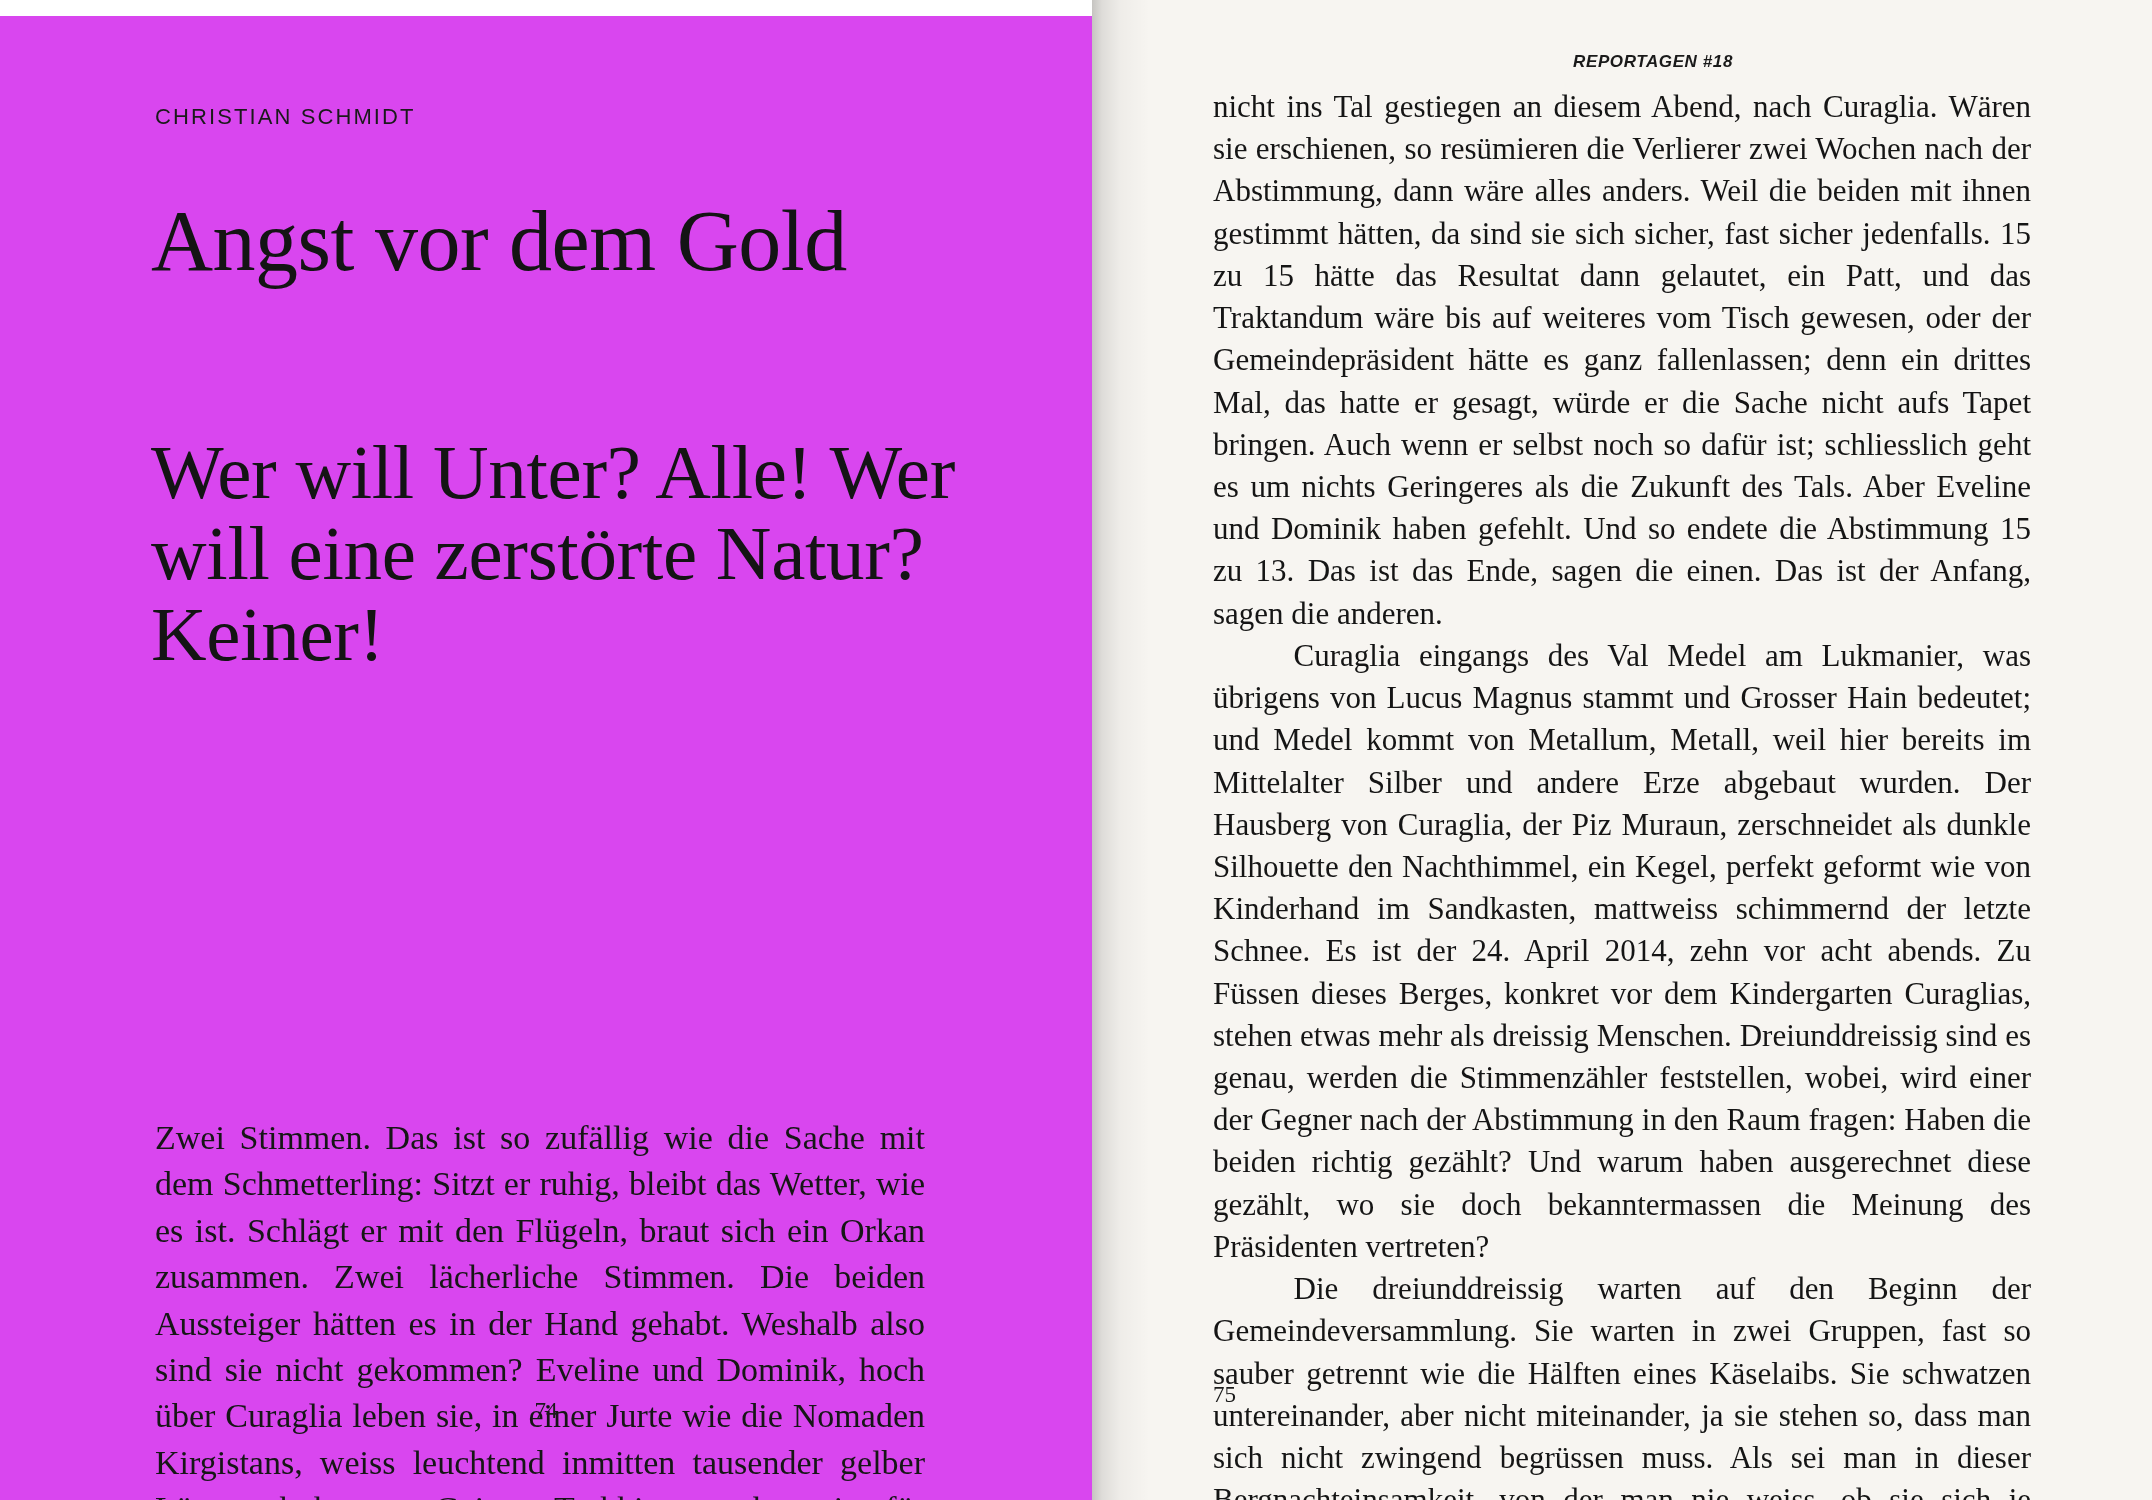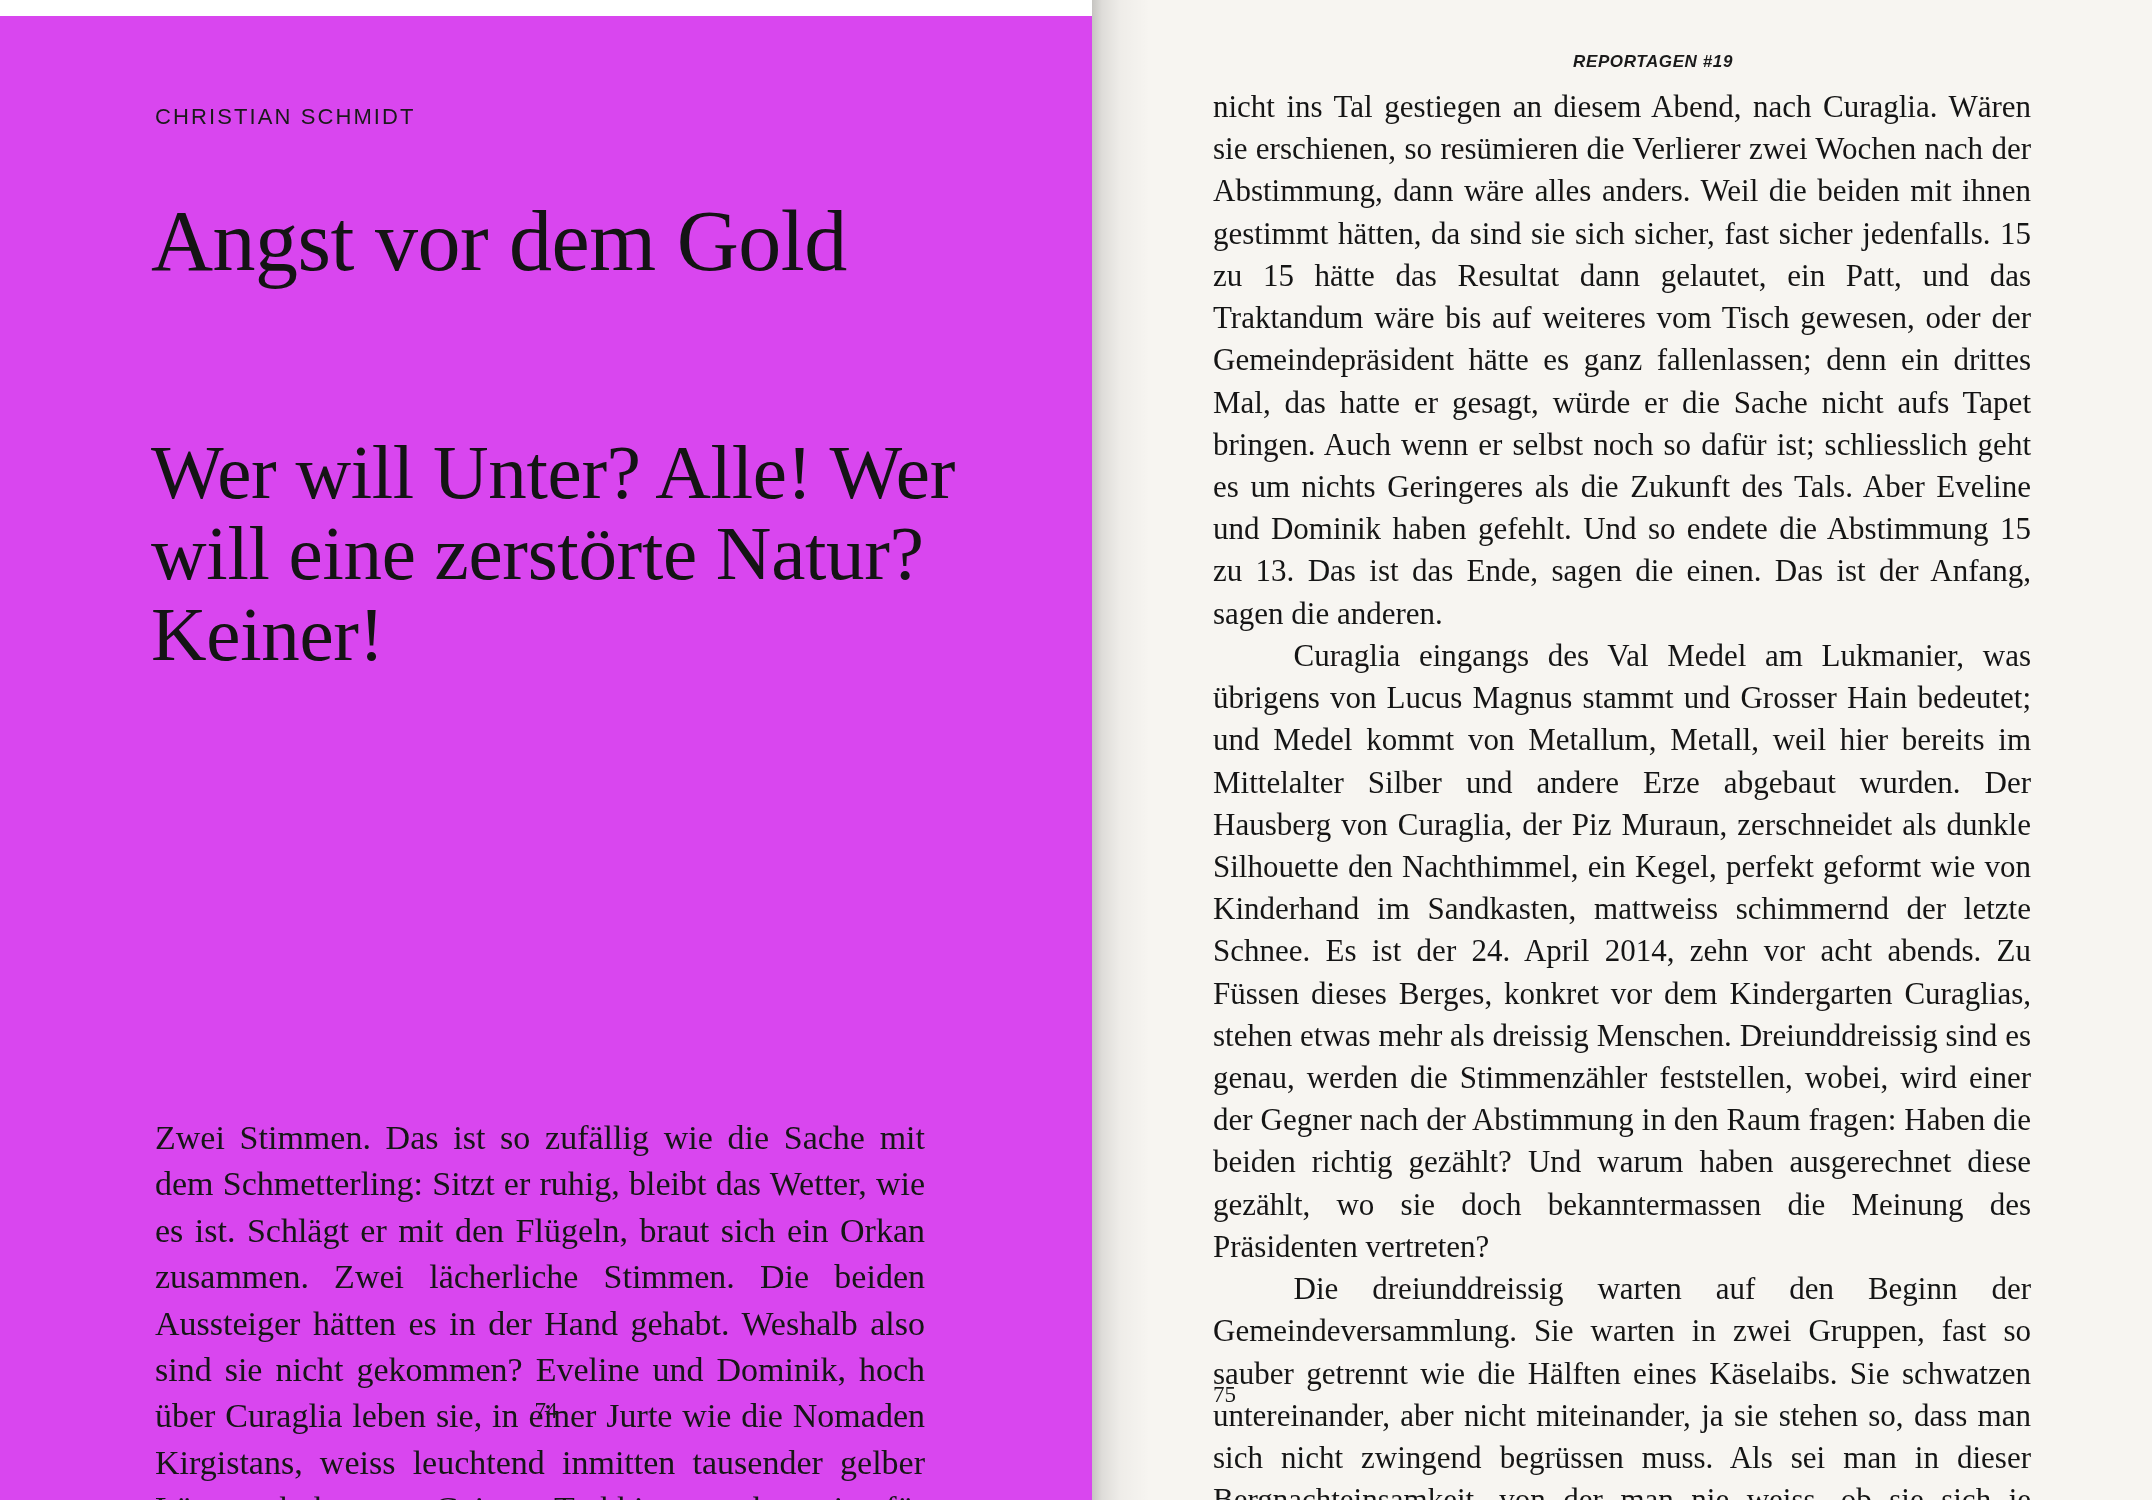--- a/index.html
+++ b/index.html
@@ -176,21 +176,21 @@
       <h2 class="subtitle">Wer will Unter? Alle! Wer will eine zerstörte Natur? Keiner!</h2>
       <p class="lead">Zwei Stimmen. Das ist so zufällig wie die Sache mit dem Schmetterling: Sitzt er ruhig, bleibt das Wetter, wie es ist. Schlägt er mit den Flügeln, braut sich ein Orkan zusammen. Zwei lächerliche Stimmen. Die beiden Aussteiger hätten es in der Hand gehabt. Weshalb also sind sie nicht gekommen? Eveline und Dominik, hoch über Curaglia leben sie, in einer Jurte wie die Nomaden Kirgistans, weiss leuchtend inmitten tausender gelber Löwenzahnkronen. Geissen-Trekking machen sie, für Unterländer, so weit weg vom Lärm der Welt wie möglich. Aber eben, sie sind</p>
     </div>
     <div class="folio">74</div>
   </div>
 
   <div class="gutter"></div>
 
   <div class="page-right">
     <div class="right-inner">
-      <div class="running-head">REPORTAGEN #19</div>
+      <div class="running-head">REPORTAGEN #18</div>
       <div class="body-col">
         <p>nicht ins Tal gestiegen an diesem Abend, nach Curaglia. Wären sie erschienen, so resümieren die Verlierer zwei Wochen nach der Abstimmung, dann wäre alles anders. Weil die beiden mit ihnen gestimmt hätten, da sind sie sich sicher, fast sicher jedenfalls. 15 zu 15 hätte das Resultat dann gelautet, ein Patt, und das Traktandum wäre bis auf weiteres vom Tisch gewesen, oder der Gemeindepräsident hätte es ganz fallenlassen; denn ein drittes Mal, das hatte er gesagt, würde er die Sache nicht aufs Tapet bringen. Auch wenn er selbst noch so dafür ist; schliesslich geht es um nichts Geringeres als die Zukunft des Tals. Aber Eveline und Dominik haben gefehlt. Und so endete die Abstimmung 15 zu 13. Das ist das Ende, sagen die einen. Das ist der Anfang, sagen die anderen.</p>
         <p>Curaglia eingangs des Val Medel am Lukmanier, was übrigens von Lucus Magnus stammt und Grosser Hain bedeutet; und Medel kommt von Metallum, Metall, weil hier bereits im Mittelalter Silber und andere Erze abgebaut wurden. Der Hausberg von Curaglia, der Piz Muraun, zerschneidet als dunkle Silhouette den Nachthimmel, ein Kegel, perfekt geformt wie von Kinderhand im Sandkasten, mattweiss schimmernd der letzte Schnee. Es ist der 24. April 2014, zehn vor acht abends. Zu Füssen dieses Berges, konkret vor dem Kindergarten Curaglias, stehen etwas mehr als dreissig Menschen. Dreiunddreissig sind es genau, werden die Stimmenzähler feststellen, wobei, wird einer der Gegner nach der Abstimmung in den Raum fragen: Haben die beiden richtig gezählt? Und warum haben ausgerechnet diese gezählt, wo sie doch bekanntermassen die Meinung des Präsidenten vertreten?</p>
         <p>Die dreiunddreissig warten auf den Beginn der Gemeindeversammlung. Sie warten in zwei Gruppen, fast so sauber getrennt wie die Hälften eines Käselaibs. Sie schwatzen untereinander, aber nicht miteinander, ja sie stehen so, dass man sich nicht zwingend begrüssen muss. Als sei man in dieser Bergnachteinsamkeit, von der man nie weiss, ob sie sich je wieder verflüchtigen wird, nicht auf Zusammenhalt angewiesen. Weshalb die dreiunddreissig Menschen so stehen, kann man nur nachvollziehen, wenn man Folgendes weiss: Am Himmel über diesen Menschen kollidierten einst sterbende Sterne, ein paar Milliarden Jahre nach dem Urknall. Dabei entstanden neue chemische Elemente. Von der Wucht der Kollision als Staub ins All zurückgeschleudert, ballten diese Elemente sich mit anderen Elementen zusammen und bildeten schliesslich Planeten, unter anderem die Erde und somit auch den Piz Muraun. Unter diesen neuen Elementen befanden sich solche mit 79 Protonen und 79 Elektronen. Das heisst, die Atome dieses Elements haben eine vergleichsweise grosse Masse, weshalb sie gemäss Perio-</p>
       </div>
       <div class="folio-right">75</div>
     </div>
   </div>
 
 </div>

